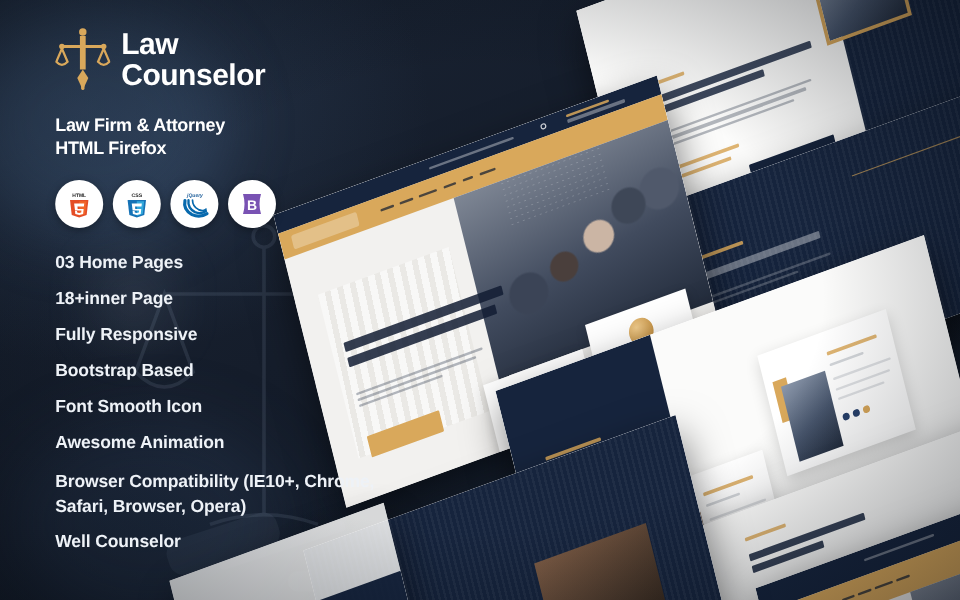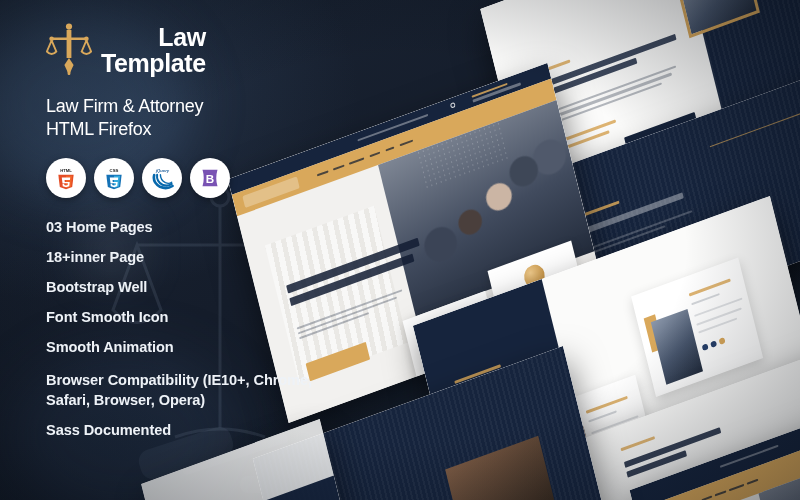--- a/index.html
+++ b/index.html
@@ -35,29 +35,29 @@
     position:absolute; inset:0; pointer-events:none;
     background:radial-gradient(ellipse 680px 460px at 50% 50%, rgba(0,0,0,0) 42%, rgba(4,8,14,.62) 100%);
   }
 
   
   #left-panel {
     position:absolute; left:46px; top:22px; width:270px; z-index:30;
   }
   .logo-row { display:flex; align-items:center; gap:9px; margin-bottom:17px; }
   .logo-mark { width:46px; height:56px; flex:none; }
-  .logo-text { line-height:1.04;text-align:right; }
+  .logo-text { line-height:1.04; }
   .logo-text .l1, .logo-text .l2 {
     display:block; color:#ffffff; font-weight:700; letter-spacing:-.4px;
   }
   .logo-text .l1 { font-size:25px; }
   .logo-text .l2 { font-size:25px; }
 
   .headline {
-    color:#ffffff; font-size:18px; font-weight:400;
+    color:#ffffff; font-size:15px; font-weight:700;
     line-height:1.28; letter-spacing:-.25px; margin-bottom:17px;
   }
   .headline span { display:block; }
 
   .tech-row { display:flex; gap:8px; margin-bottom:22px; }
   .tech-badge {
     width:40px; height:40px; border-radius:50%; background:#fff;
     display:flex; align-items:center; justify-content:center;
     box-shadow:0 2px 7px rgba(0,0,0,.35);
   }
@@ -380,21 +380,21 @@
           <circle cx="40.4" cy="16.8" r="2.3"></circle>
           <path d="M5.6 18.5 L0.6 30.2 h10 z" opacity="0"></path>
         </g>
         <g fill="none" stroke="#d9a85b" stroke-width="1.9">
           <path d="M5.6 18.5 L0.9 29.5 Q5.6 34.6 10.3 29.5 Z"></path>
           <path d="M40.4 18.5 L35.7 29.5 Q40.4 34.6 45.1 29.5 Z"></path>
         </g>
       </svg>
       <div class="logo-text">
         <span class="l1">Law</span>
-        <span class="l2">Template</span>
+        <span class="l2">Counselor</span>
       </div>
     </div>
 
     <div class="headline">
       <span>Law Firm &amp; Attorney</span>
       <span>HTML Firefox</span>
     </div>
 
     <div class="tech-row">
 
@@ -433,22 +433,23 @@
           <path d="M4 2 h18 q-3 10 0 20 H4 q3-10 0-20 z" fill="#7952b3"></path>
           <text x="13" y="18" font-size="14" font-weight="700" fill="#fff" text-anchor="middle" font-family="'Liberation Sans', sans-serif">B</text>
         </svg>
       </div>
 
     </div>
 
     <ul class="features">
       <li>03 Home Pages</li>
       <li>18+inner Page</li>
-      <li>Bootstrap Well</li>
+      <li>Fully Responsive</li>
+      <li>Bootstrap Based</li>
       <li>Font Smooth Icon</li>
-      <li>Smooth Animation</li>
+      <li>Awesome Animation</li>
       <li class="wrap">Browser Compatibility (IE10+, Chrome, Safari, Browser, Opera)</li>
-      <li>Sass Documented</li>
+      <li>Well Counselor</li>
     </ul>
 
   </div>
 
 </div>
 
 </body></html>

